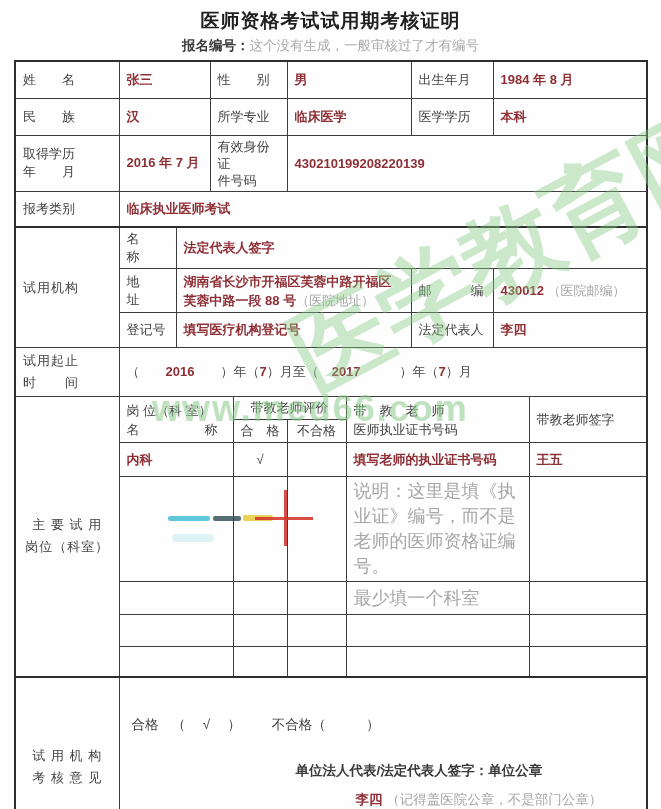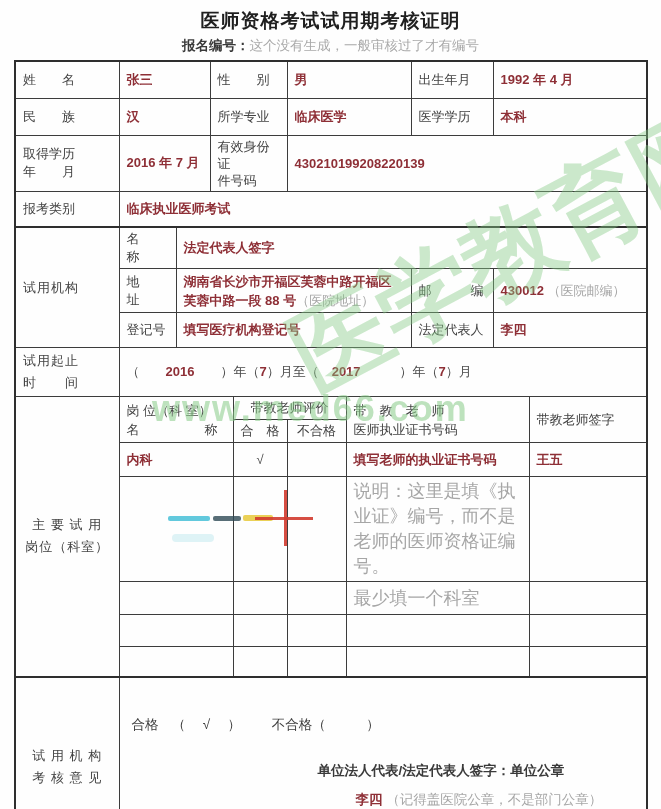--- a/index.html
+++ b/index.html
@@ -44,21 +44,21 @@
   .c { text-align: center; padding-left: 2px; padding-right: 2px; }
   .v { font-weight: bold; color: #8e2f36; margin-top: 12px; }
   .gray { color: #a6a6a6; font-weight: normal; }
   .seclabel { letter-spacing: 1px; line-height: 22px; }
   .note-cell { color: #a6a6a6; line-height: 25px; font-size: 18px; }
   .dark { color: #4a4a4a; }
 
   
   .opinion-cell { position: relative; padding: 0; }
   .op-line1 { position: absolute; left: 12px;  top: 38px;  font-size: 13.5px; color: #3f3f3f; }
-  .op-line2 { position: absolute; left: 176px; top: 84px;  font-size: 13.5px; font-weight: bold; color: #3a3a3a; margin-left: 22px; }
+  .op-line2 { position: absolute; left: 176px; top: 84px;  font-size: 13.5px; font-weight: bold; color: #3a3a3a; }
   .op-line3 { position: absolute; left: 236px; top: 113px; font-size: 13.5px; }
   .op-line4 { position: absolute; left: 160px; top: 143px; font-size: 13.5px; color: #4e4e4e; }
 
   
   .wm-diagonal {
     position: absolute; left: 300px; top: 300px;
     font-size: 96px; font-weight: bold;
     color: rgba(134, 203, 134, 0.42);
     transform: rotate(-28deg);
     transform-origin: left center;
@@ -107,21 +107,21 @@
       <col style="width:118px">
     </colgroup>
 
     <tbody>
         <tr style="height:37px">
       <td>姓　　名</td>
       <td colspan="2" class="v">张三</td>
       <td colspan="2">性　　别</td>
       <td colspan="2" class="v">男</td>
       <td>出生年月</td>
-      <td colspan="2" class="v">1992 年 4 月</td>
+      <td colspan="2" class="v">1984 年 8 月</td>
     </tr>
 
     <tr style="height:37px">
       <td>民　　族</td>
       <td colspan="2" class="v">汉</td>
       <td colspan="2">所学专业</td>
       <td colspan="2" class="v">临床医学</td>
       <td>医学学历</td>
       <td colspan="2" class="v">本科</td>
     </tr>

